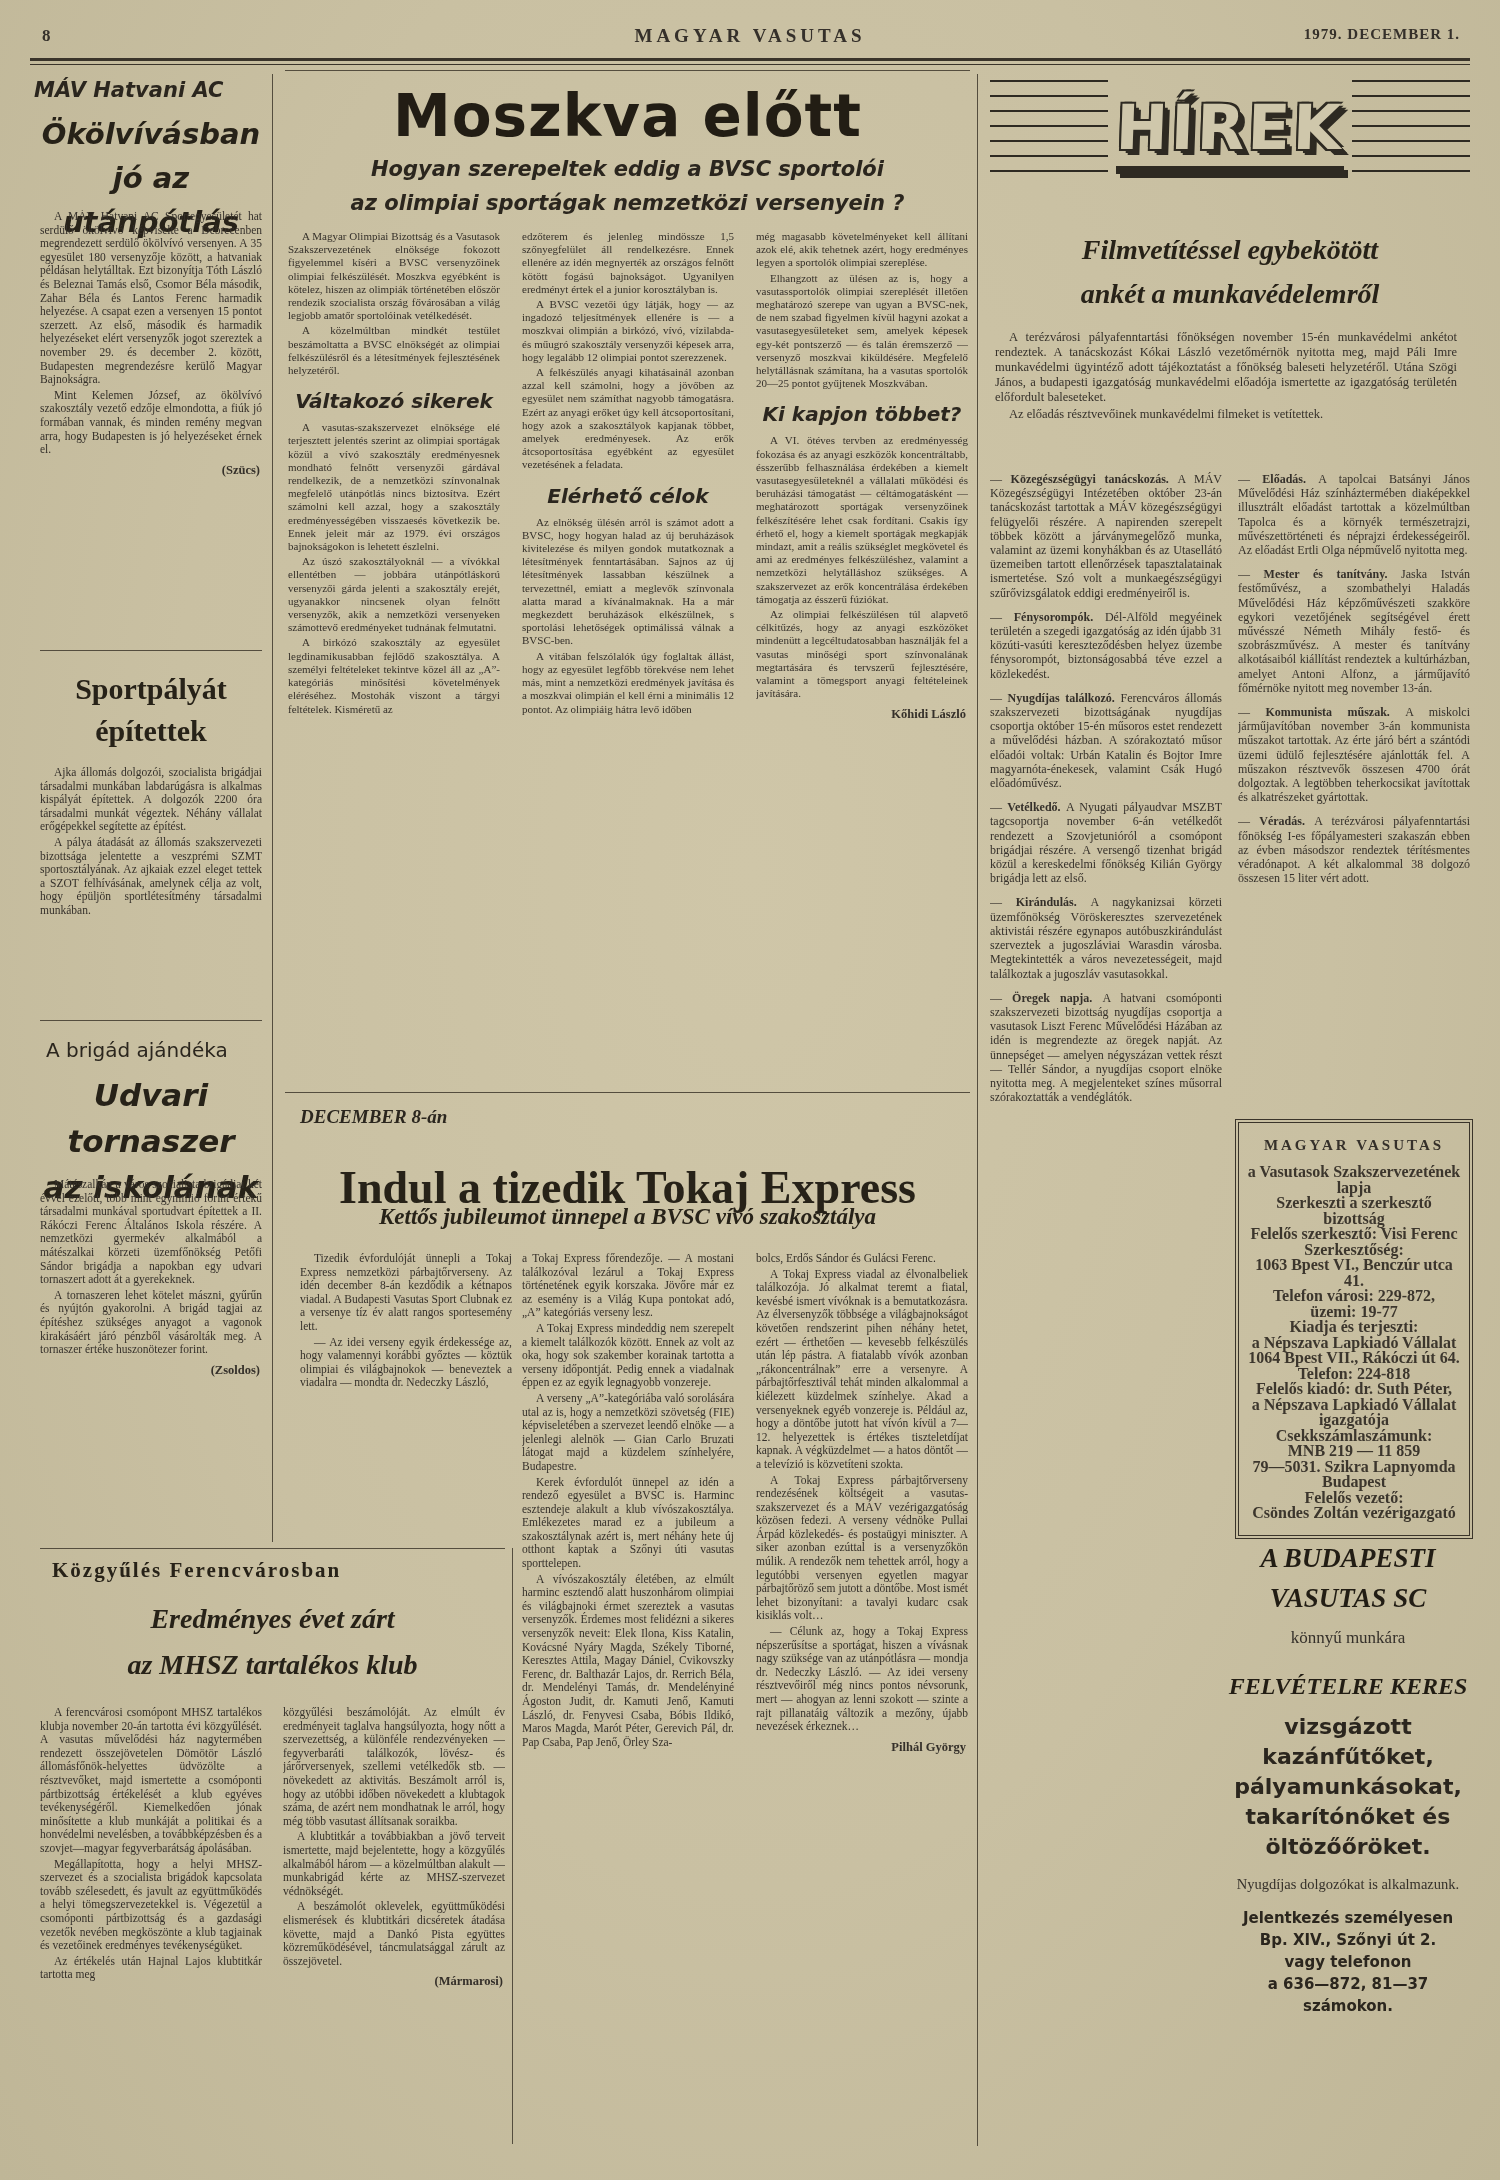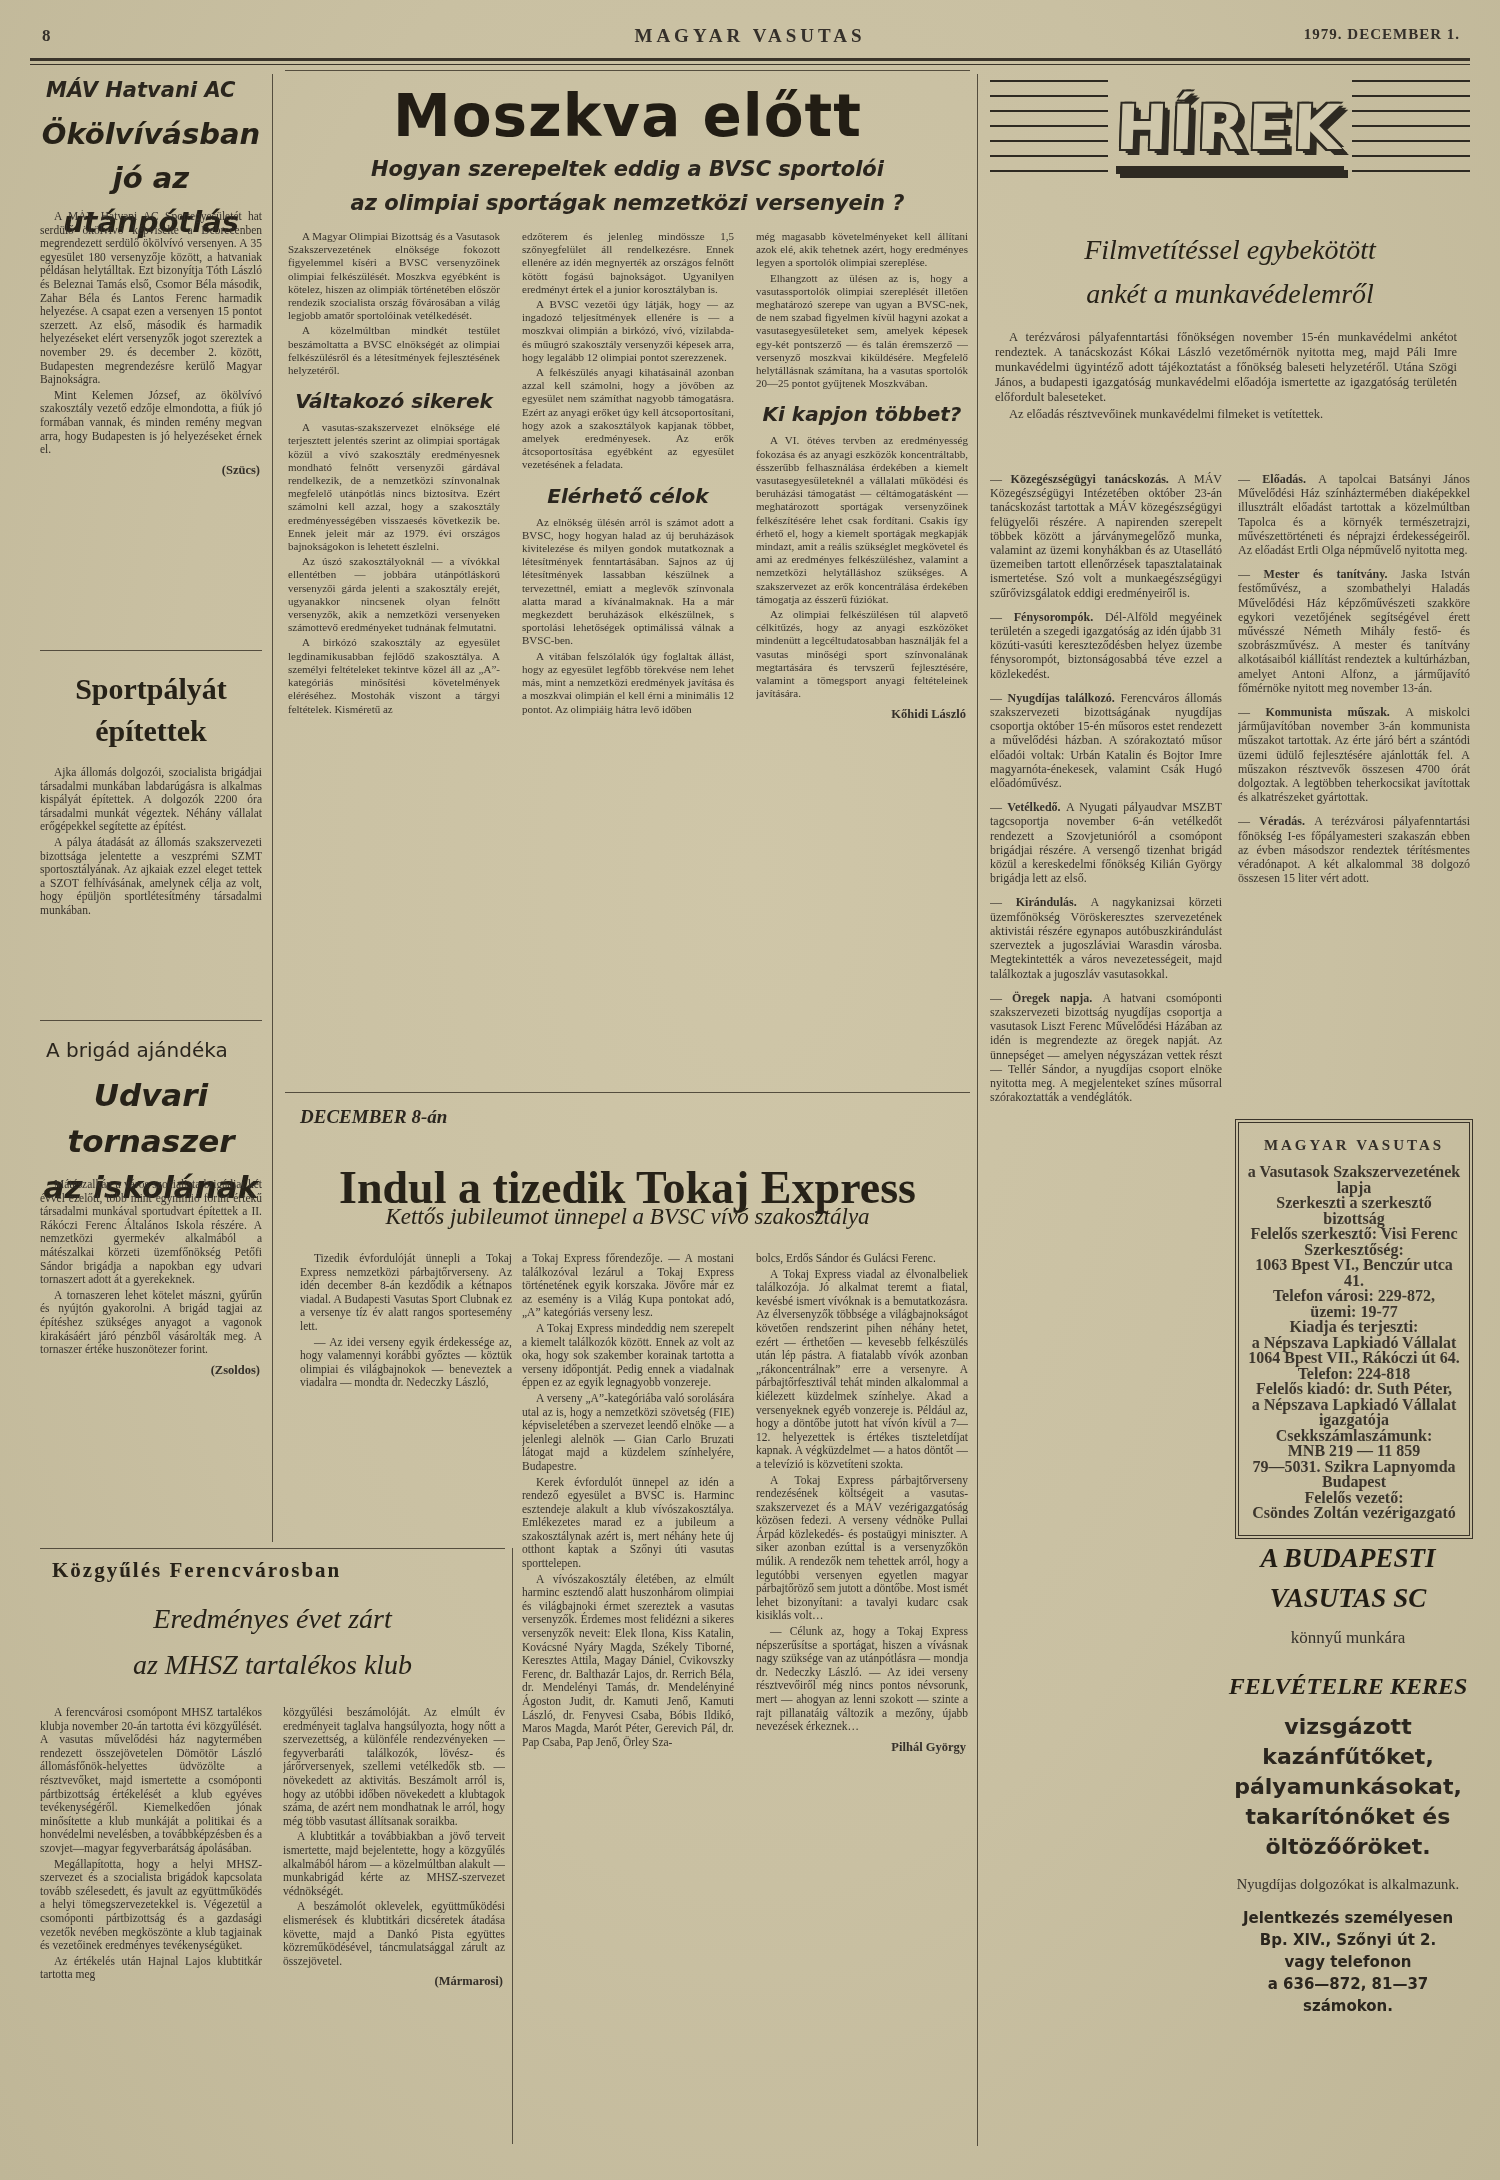--- a/index.html
+++ b/index.html
@@ -23,21 +23,21 @@
   .moszkva-col .bp{font-size:11px;line-height:13.2px;}
   .col-subhead{font-family:"DejaVu Sans", sans-serif;font-style:italic;font-weight:bold;
     font-size:20px;text-align:center;margin:12px 0 8px 0;color:#2b261e;}
   .byline{text-align:right;font-weight:bold;font-size:12.5px;margin:6px 2px 0 0;}
   .kicker-sans{font-family:"DejaVu Sans", sans-serif;font-style:italic;font-weight:bold;font-size:21px;color:#2b261e;}
   .kicker-serif{font-style:italic;font-weight:bold;font-size:19px;color:#2b261e;}
   .kicker-plain{font-family:"DejaVu Sans", sans-serif;font-size:20px;color:#2b261e;}
   .headline-sans-i{font-family:"DejaVu Sans", sans-serif;font-style:italic;font-weight:bold;
     text-align:center;white-space:pre-line;color:#272218;}
   .headline-serif{font-weight:bold;text-align:center;white-space:pre-line;color:#272218;}
-  .headline-serif-i{font-weight:normal;font-style:italic;text-align:center;white-space:pre-line;color:#272218;}
+  .headline-serif-i{font-weight:bold;font-style:italic;text-align:center;white-space:pre-line;color:#272218;}
   .big-head{font-family:"DejaVu Sans", sans-serif;font-weight:bold;font-size:58px;text-align:center;color:#221d14;letter-spacing:1px;}
   .sub-lines{font-family:"DejaVu Sans", sans-serif;font-style:italic;font-weight:bold;font-size:21px;
     text-align:center;white-space:pre-line;line-height:34px;color:#2b261e;}
   
   .news-item{margin:0 0 10px 0;font-size:12px;line-height:14.2px;}
   .news-item b{font-weight:bold;}
   .lead-body .bp{font-size:12.5px;line-height:15px;}
   
   .hirek-row{display:flex;align-items:center;justify-content:space-between;}
   .line-stack{width:118px;height:104px;background:repeating-linear-gradient(to bottom,#2e2a22 0 2.5px,transparent 2.5px 15px);}
@@ -72,21 +72,21 @@
 
   <div class="abs pagenum" style="left:42px;top:26px;">8</div>
   <div class="abs masthead" style="left:0;top:25px;">MAGYAR VASUTAS</div>
   <div class="abs issuedate" style="right:40px;top:26px;">1979. DECEMBER 1.</div>
   <div class="abs dbl-rule" style="left:30px;top:58px;width:1440px;"></div>
 
   <div class="abs vrule" style="left:272px;top:74px;height:1468px;"></div>
   <div class="abs vrule" style="left:977px;top:74px;height:2072px;"></div>
   <div class="abs vrule" style="left:512px;top:1548px;height:596px;"></div>
 
-  <div class="abs kicker-sans" style="left:46px;top:78px;">MÁV Hatvani AC</div>
+  <div class="abs kicker-sans" style="left:34px;top:78px;">MÁV Hatvani AC</div>
   <div class="abs headline-sans-i" style="left:40px;top:112px;width:222px;font-size:29px;line-height:44px;">Ökölvívásban
 jó az utánpótlás</div>
   <div class="abs col" style="left:40px;top:210px;width:222px;height:430px;">
       <p class="bp">A MÁV Hatvani AC Sportegyesületét hat serdülő ökölvívó képviselte a Debrecenben megrendezett serdülő ökölvívó versenyen. A 35 egyesület 180 versenyzője között, a hatvaniak példásan helytálltak. Ezt bizonyítja Tóth László és Beleznai Tamás első, Csomor Béla második, Zahar Béla és Lantos Ferenc harmadik helyezése. A csapat ezen a versenyen 15 pontot szerzett. Az első, második és harmadik helyezéseket elért versenyzők jogot szereztek a november 29. és december 2. között, Budapesten megrendezésre kerülő Magyar Bajnokságra.</p>
       <p class="bp">Mint Kelemen József, az ökölvívó szakosztály vezető edzője elmondotta, a fiúk jó formában vannak, és minden remény megvan arra, hogy Budapesten is jó helyezéseket érnek el.</p>
       <p class="byline">(Szücs)</p>
     </div>
   <div class="abs hrule" style="left:40px;top:650px;width:222px;"></div>
 
   <div class="abs headline-serif" style="left:40px;top:668px;width:222px;font-size:30px;line-height:42px;">Sportpályát

